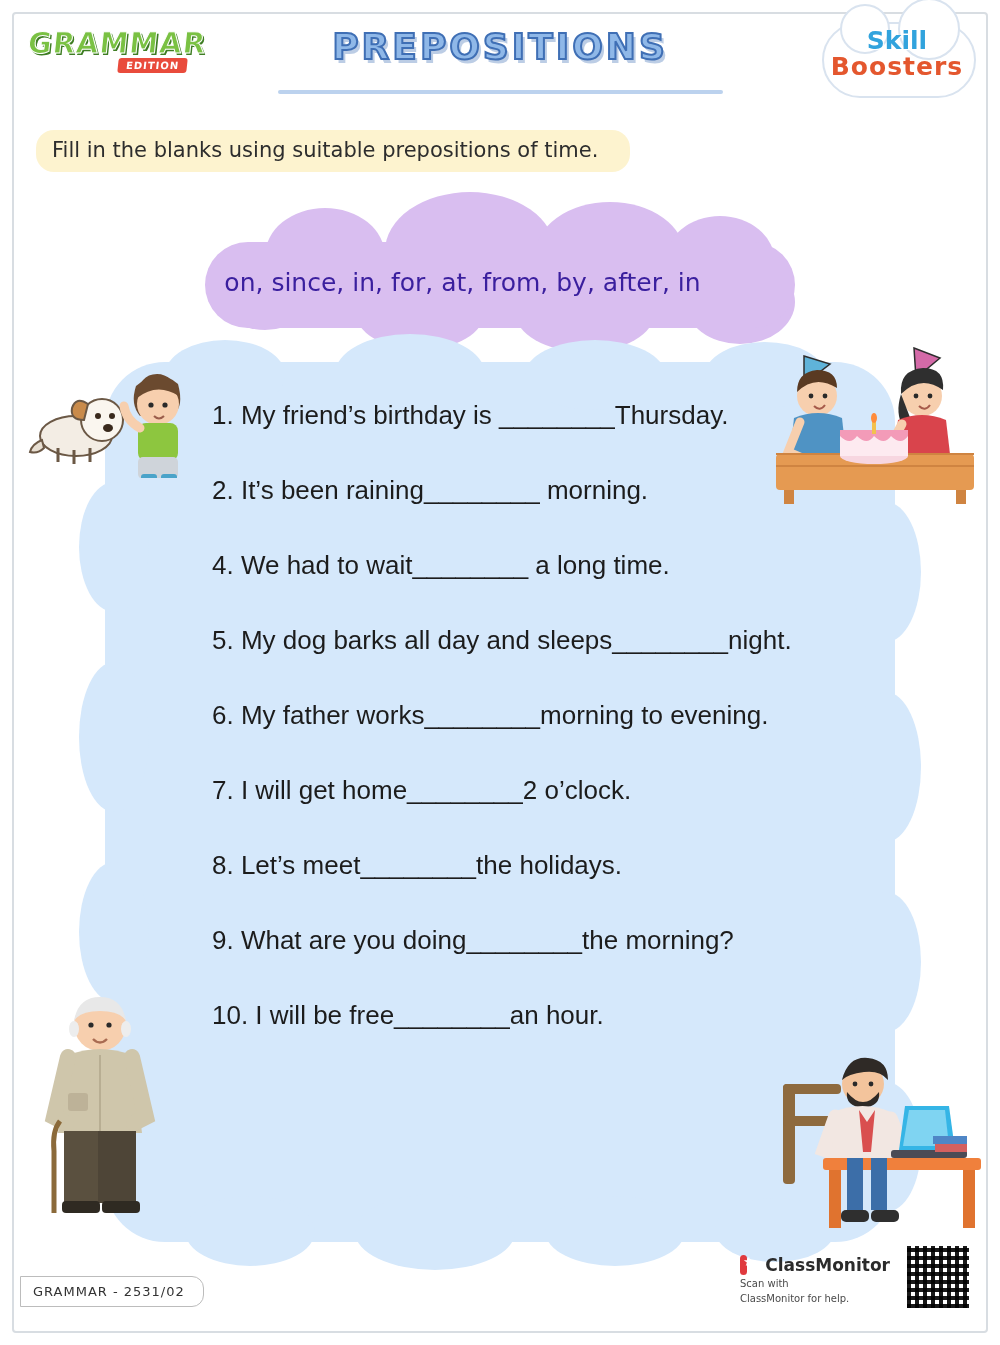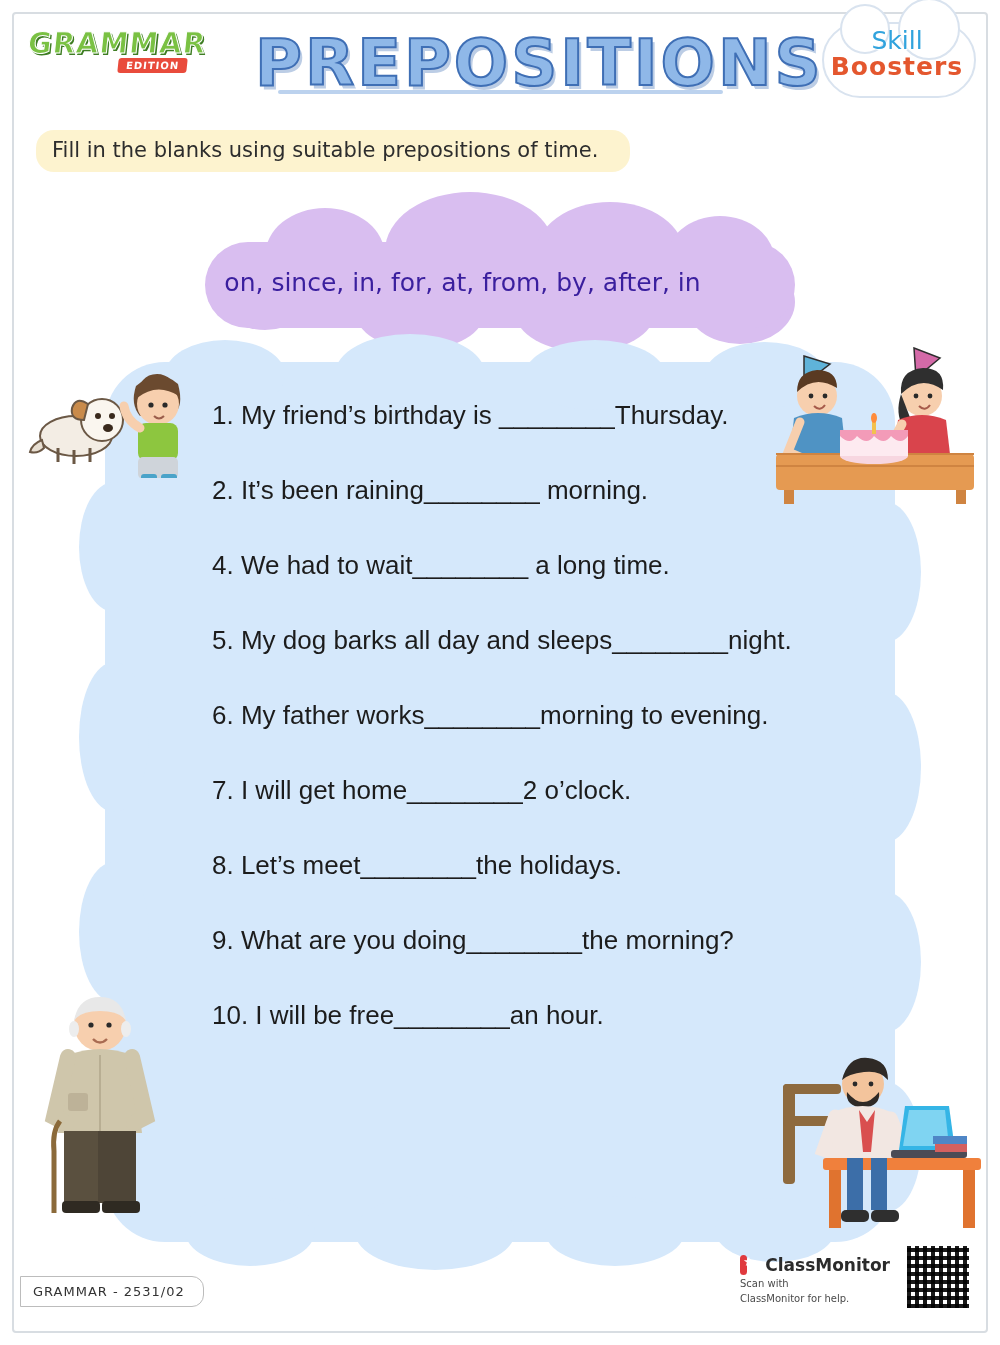--- a/index.html
+++ b/index.html
@@ -71,21 +71,21 @@
 
   .title-wrap {
     position: absolute;
     left: 255px; top: 26px;
     width: 490px;
     text-align: center;
   }
   .title-wrap .title {
     font-family: "DejaVu Sans", sans-serif;
     font-weight: bold;
-    font-size: 64px;
+    font-size: 36px;
     letter-spacing: 3px;
     color: #8fb8e8;
     -webkit-text-stroke: 2px #3f6fb5;
     text-shadow: 3px 4px 0 rgba(63,111,181,0.35);
   }
   .title-underline {
     position: absolute;
     left: 278px; top: 90px;
     width: 445px; height: 4px;
     background: #bcd2ee;
@@ -117,21 +117,21 @@
   .skill-cloud:after  { width: 58px; height: 58px; right: 14px; top: -26px; }
   .skill-text {
     position: absolute;
     left: 0; top: 14px;
     width: 150px;
     text-align: center;
     z-index: 3;
   }
   .skill-text .skill {
     font-family: "DejaVu Sans", sans-serif;
-    font-weight: normal;
+    font-weight: bold;
     font-size: 25px;
     color: #31a3dd;
     line-height: 26px;
     display: block;
     text-shadow: 1px 1px 0 #fff;
   }
   .skill-text .boosters {
     font-family: "DejaVu Sans", sans-serif;
     font-weight: bold;
     font-size: 25px;

